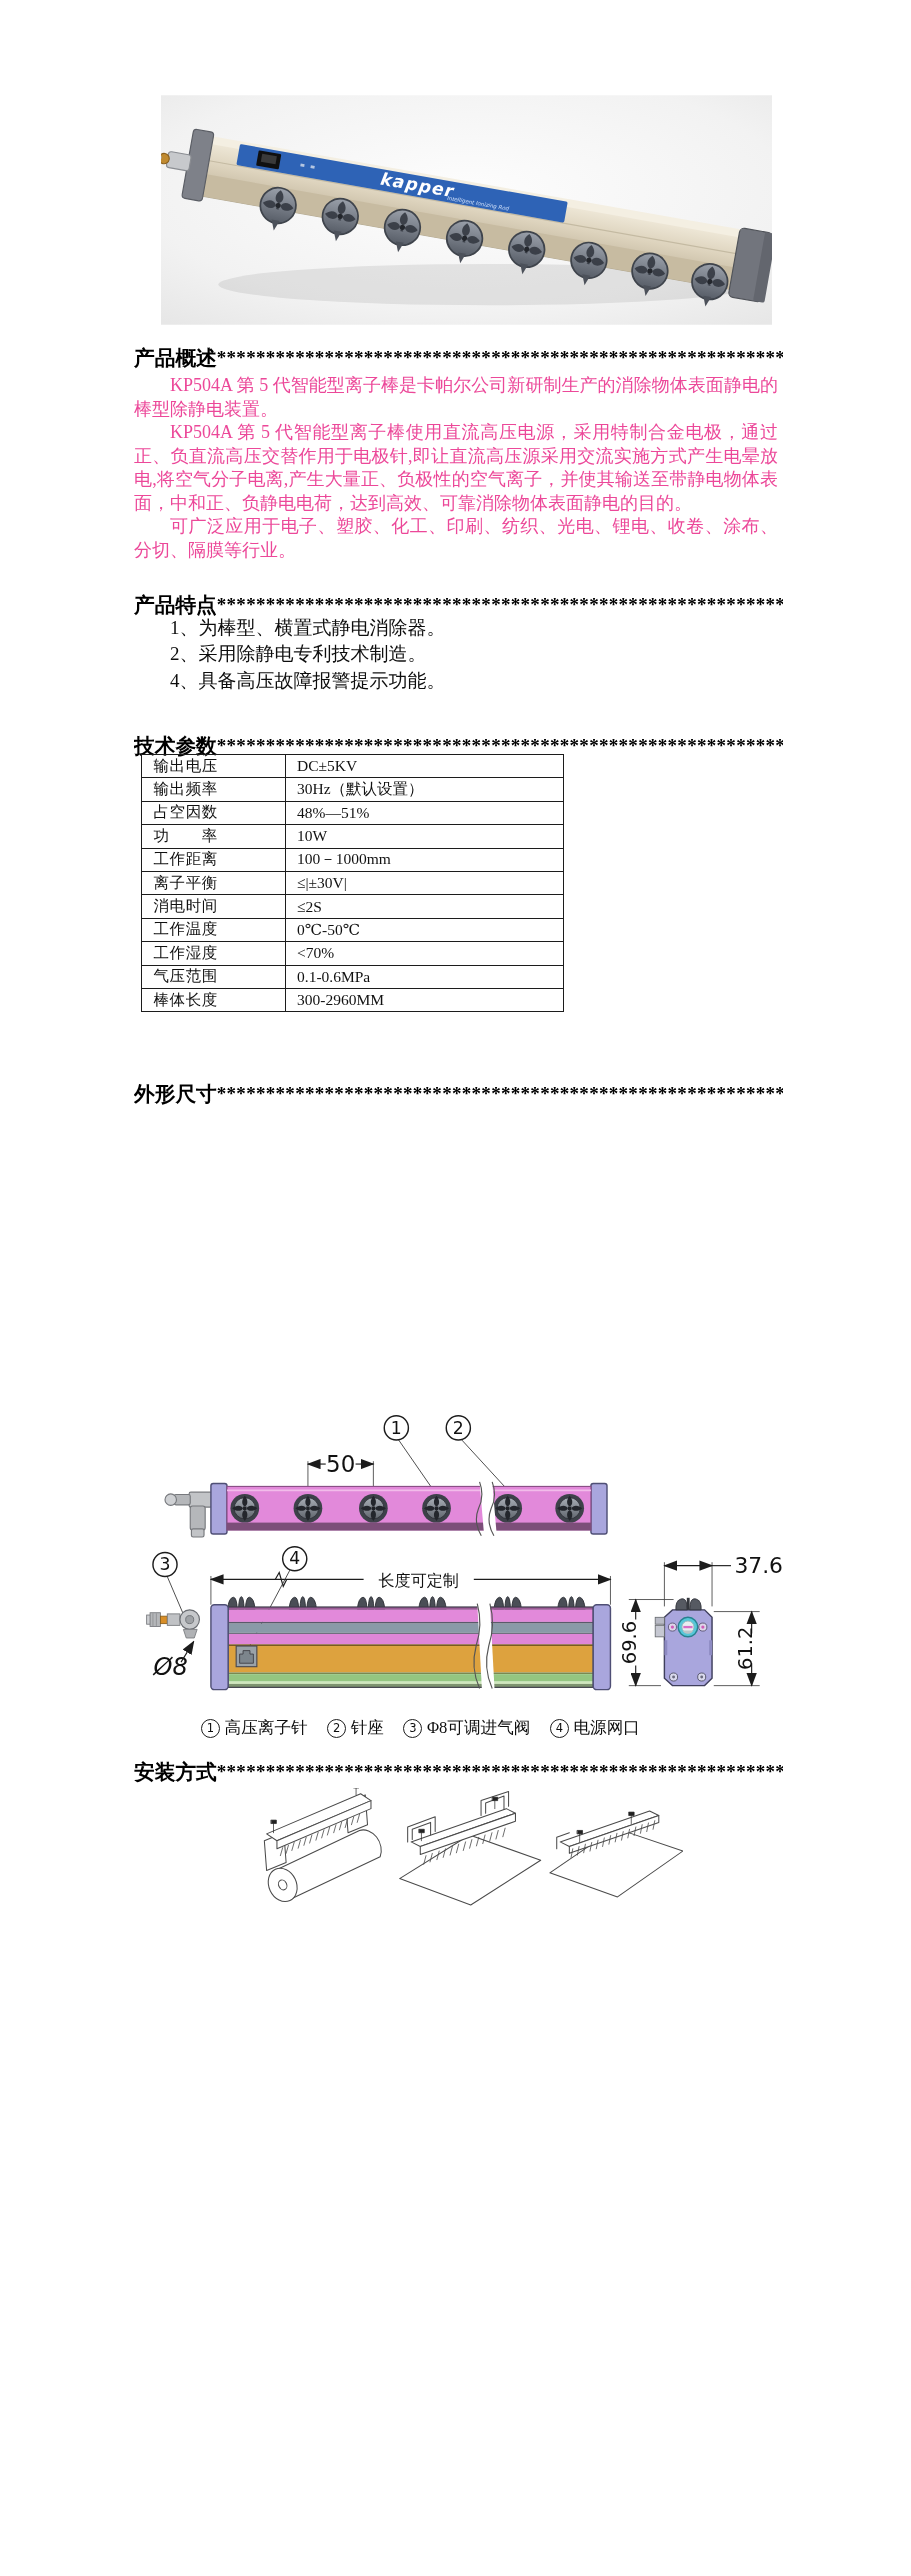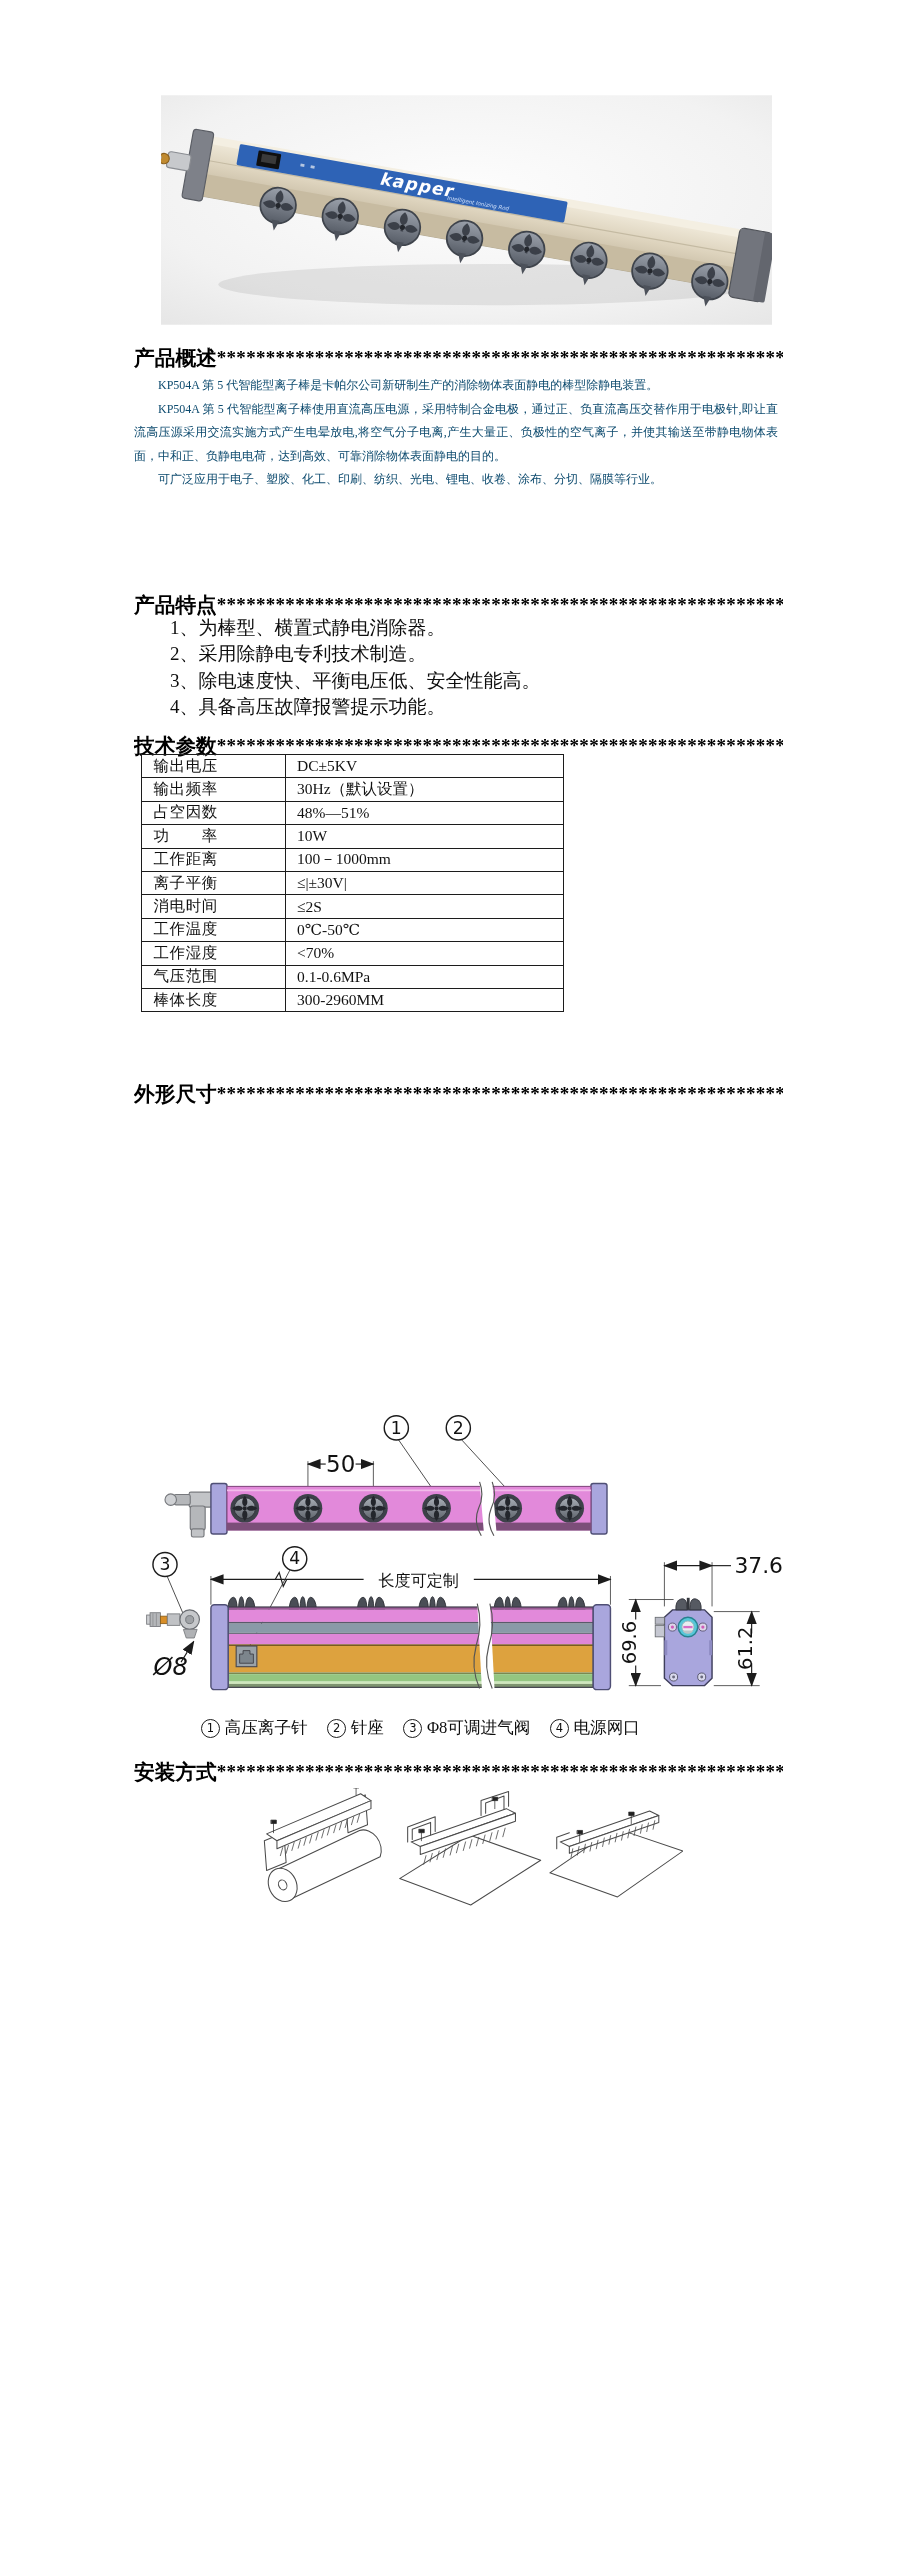--- a/index.html
+++ b/index.html
@@ -5,21 +5,21 @@
   html,body{margin:0;padding:0;background:#fff;}
   .page{position:relative;width:911px;height:2576px;background:#ffffff;
         font-family:"Liberation Serif","DejaVu Serif",serif;color:#111;overflow:hidden;}
   .abs{position:absolute;}
   
   .sec-head{left:134px;width:649px;height:30px;white-space:nowrap;overflow:hidden;
             font-weight:bold;font-size:20.7px;color:#000;}
   .sec-title{display:inline-block;border-bottom:1.7px solid #000;padding-bottom:2px;}
   .sec-stars{font-size:19px;letter-spacing:0.3px;vertical-align:1.1px;}
   
-  .bodytext{left:134px;width:644px;font-size:12px;line-height:23.5px;text-align:justify;color:#0c4a6e;}
+  .bodytext{left:134px;width:644px;font-size:18px;line-height:23.5px;text-align:justify;color:#ec4899;}
   .bodytext p{margin:0;text-indent:2em;}
   
   .features{left:134px;width:644px;font-size:19px;line-height:26.4px;color:#0d0d0d;}
   .features div{padding-left:36px;}
   
   .params{left:141px;top:754px;width:423px;border-collapse:collapse;font-size:15.5px;
           border:1.1px solid #1c1c1c;}
   .params td{border:1.1px solid #1c1c1c;height:22.4px;padding:0 0 0 11.5px;}
   .params td.plabel{width:131px;letter-spacing:0.6px;}
   
@@ -103,21 +103,20 @@
       <p>KP504A 第 5 代智能型离子棒使用直流高压电源，采用特制合金电极，通过正、负直流高压交替作用于电极针,即让直流高压源采用交流实施方式产生电晕放电,将空气分子电离,产生大量正、负极性的空气离子，并使其输送至带静电物体表面，中和正、负静电电荷，达到高效、可靠消除物体表面静电的目的。</p>
       <p>可广泛应用于电子、塑胶、化工、印刷、纺织、光电、锂电、收卷、涂布、分切、隔膜等行业。</p>
     </div>
 
   <div class="abs sec-head" style="top:591px;">
     <span class="sec-title">产品特点</span><span class="sec-stars">****************************************************************</span>
   </div>
   <div class="abs features" style="top:615px;" id="features-list">
       <div>1、为棒型、横置式静电消除器。</div>
       <div>2、采用除静电专利技术制造。</div>
-      <div>3、除电速度快、平衡电压低、安全性能高。</div>
       <div>4、具备高压故障报警提示功能。</div>
     </div>
 
   <div class="abs sec-head" style="top:732px;">
     <span class="sec-title">技术参数</span><span class="sec-stars">****************************************************************</span>
   </div>
   <table class="abs params">
     <tbody id="params-body">
         <tr>
           <td class="plabel">输出电压</td>

